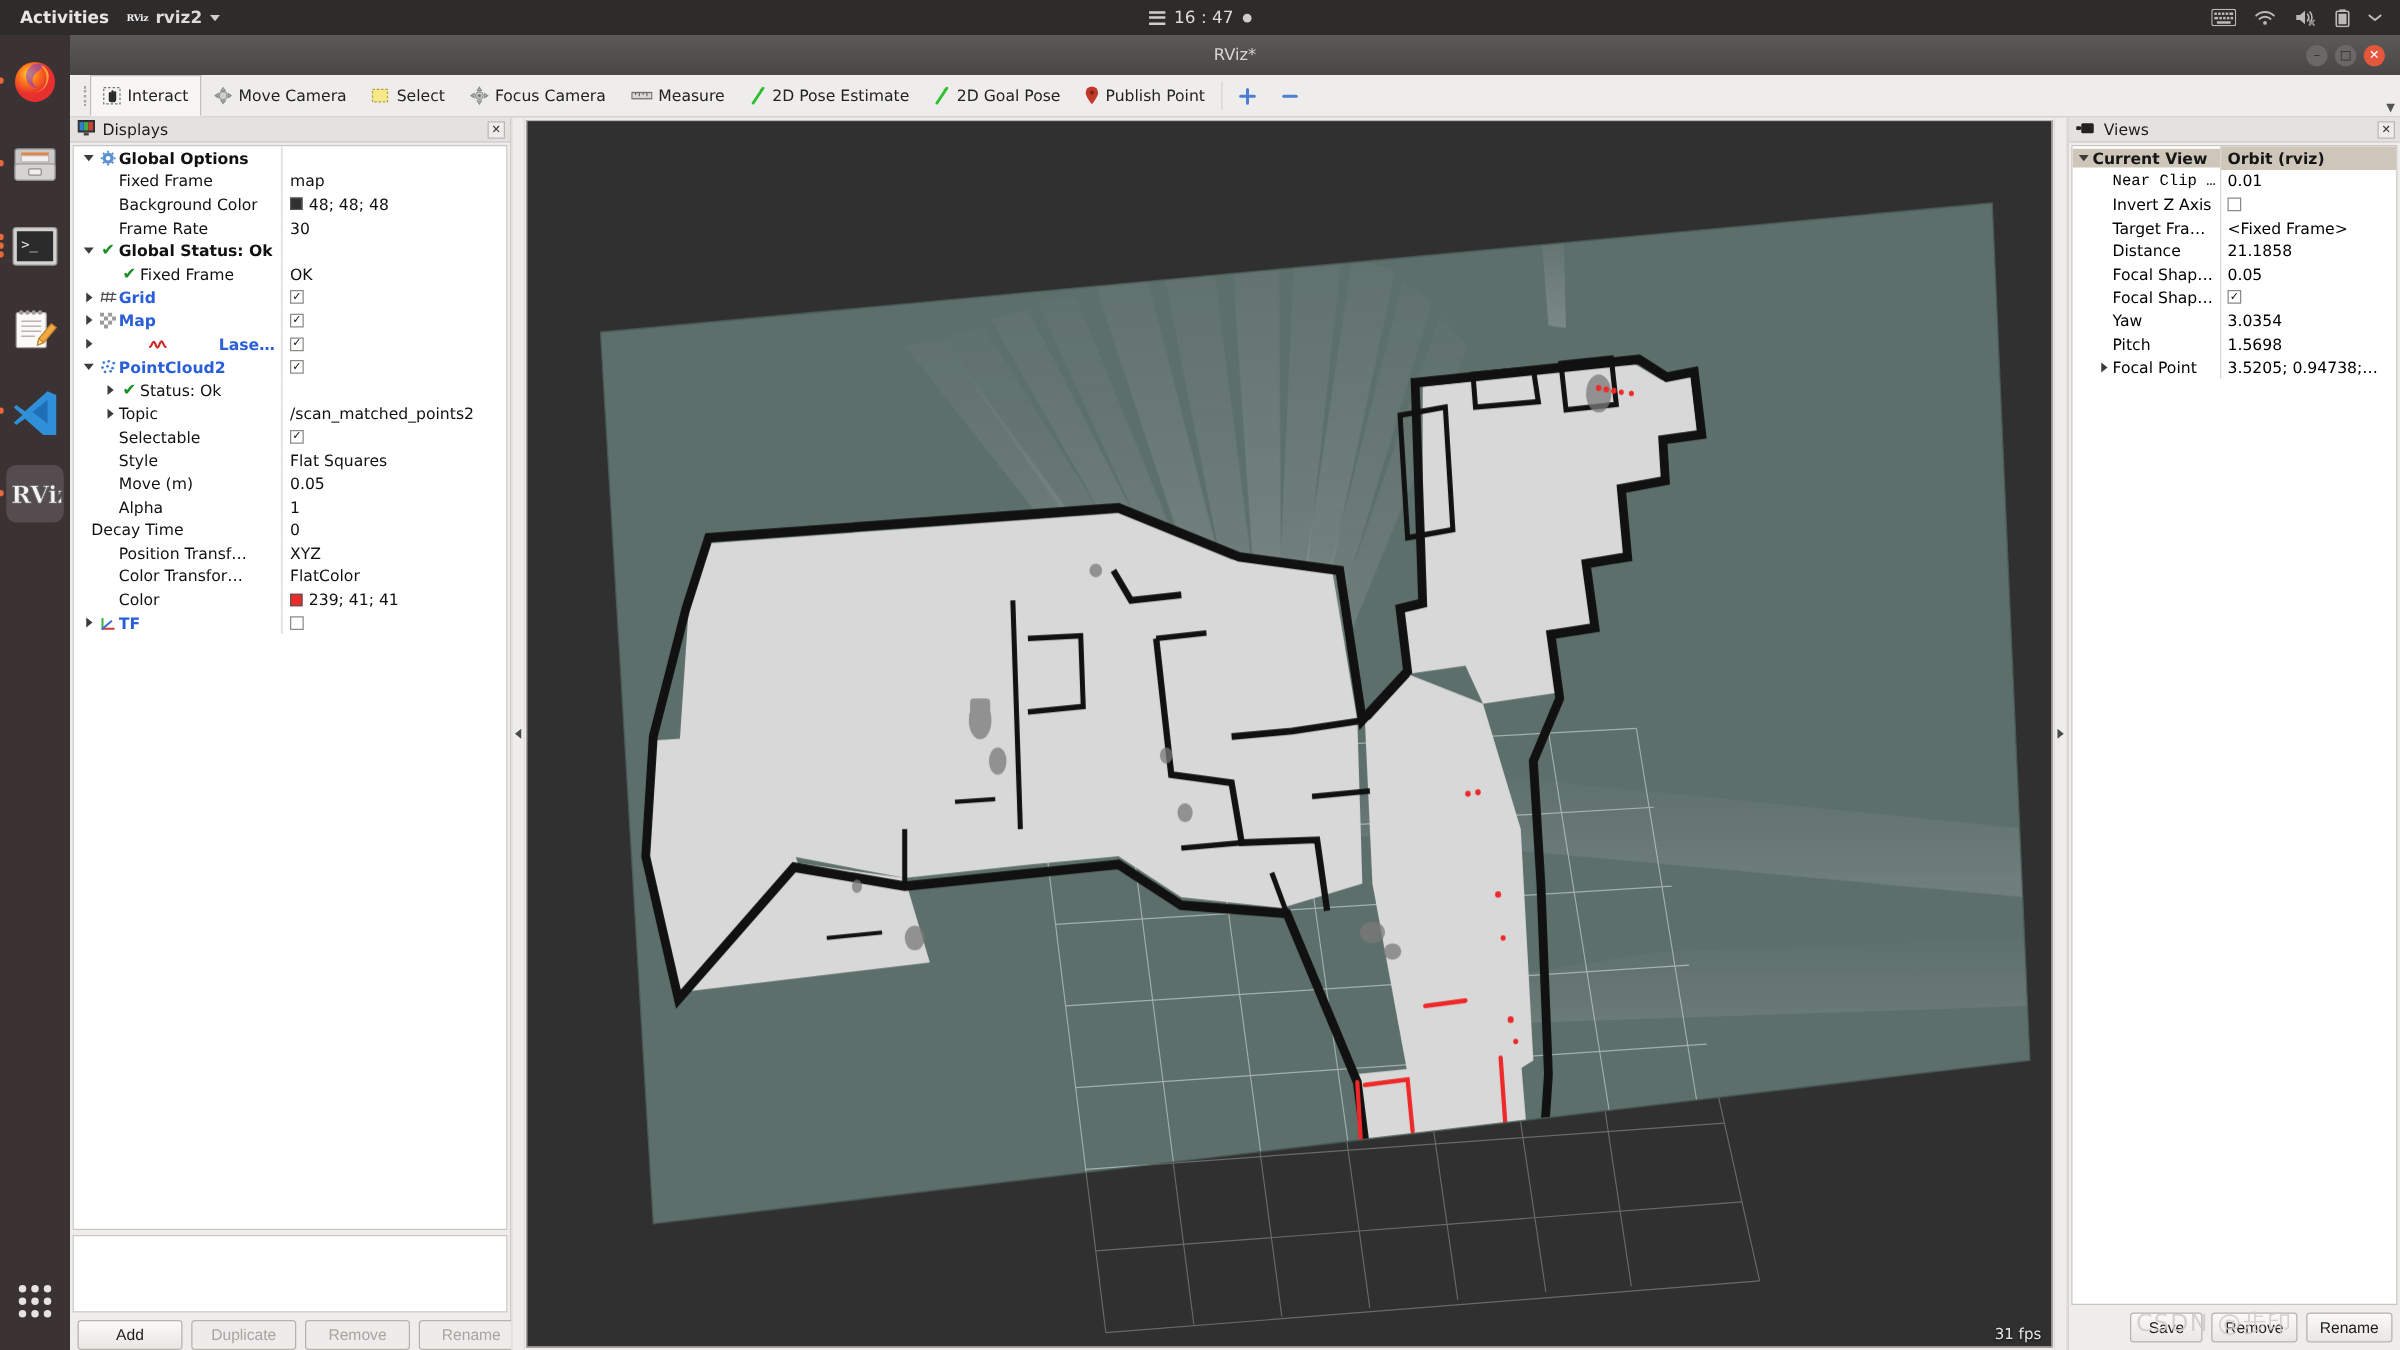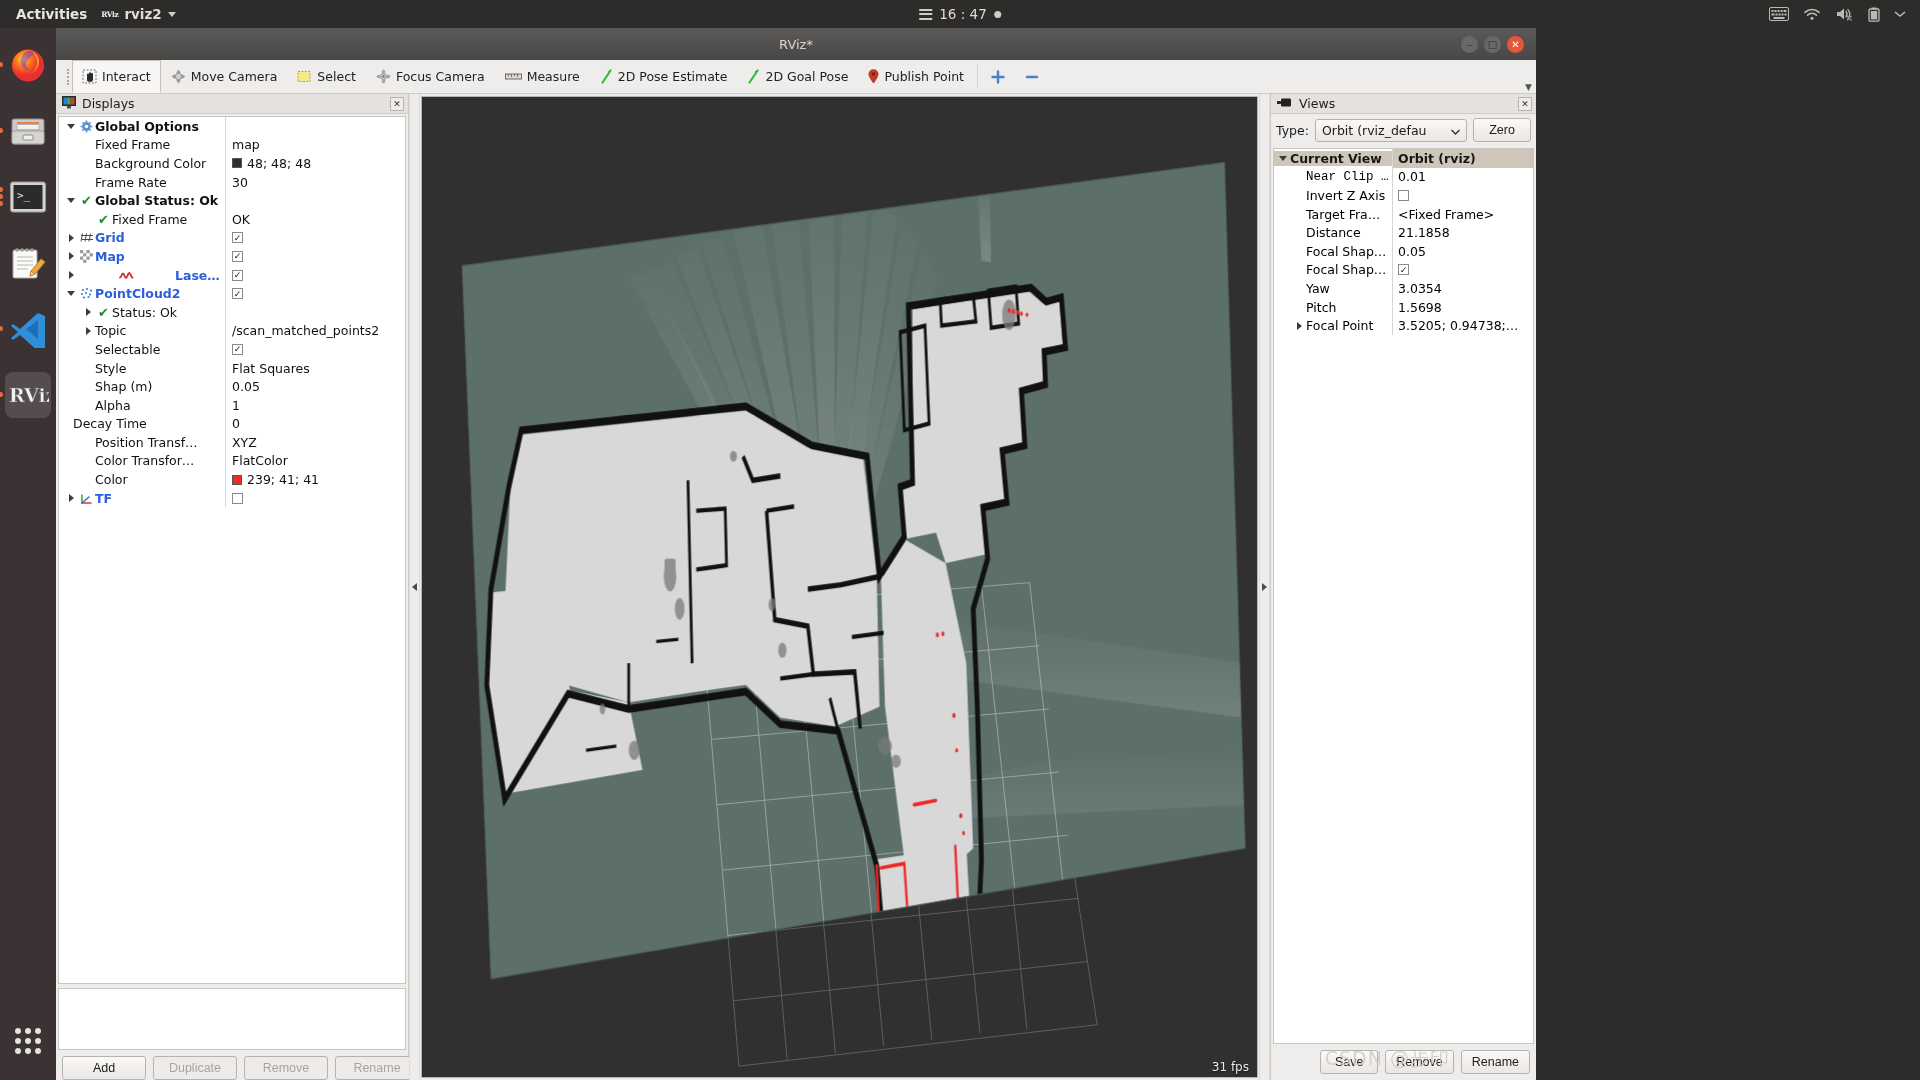--- a/index.html
+++ b/index.html
@@ -53,21 +53,21 @@
   .dock-item.active{ background:rgba(255,255,255,.13); }
   .dock-dot{ position:absolute; left:-7px; width:5px;height:5px;border-radius:50%;background:#e8683c; }
   .dock-dot.d1{ top:20px } .dock-dot.d2{ top:13px } .dock-dot.d3{ top:27px }
   .dock-spacer{ flex:1 }
   #show-apps{ width:46px;height:46px;margin-bottom:16px;display:flex;align-items:center;justify-content:center;cursor:pointer; }
   #show-apps .grid9{ display:grid; grid-template-columns:repeat(3,6px); gap:4px; }
   #show-apps .grid9 i{ width:6px;height:6px;border-radius:50%;background:#e6e3e0; }
 
   
   #rviz-window{
-    position:absolute; left:56px; top:28px; width:1480px; height:1052px;
+    position:absolute; left:56px; top:28px; width:1864px; height:1052px;
     background:#efedeb; display:flex; flex-direction:column;
   }
   #titlebar{
     height:32px; flex:0 0 32px;
     background:linear-gradient(#5c5a58,#484745);
     color:#d8d5d2; display:flex; align-items:center; justify-content:center;
     position:relative; font-size:13px;
   }
   #titlebar .wbtns{ position:absolute; right:12px; display:flex; gap:6px; }
   .wbtn{ width:17px;height:17px;border-radius:50%; display:flex;align-items:center;justify-content:center;
@@ -669,21 +669,21 @@
                 <span class="tlabel ">Style</span>
               </div>
               <div class="tcell-val">
                 <span>Flat Squares</span>
               </div>
             </div>
             <div class="trow">
               <div class="tcell-name" style="padding-left: 22px;">
                 <span class="arrow "></span>
                 <span class="tico" style="flex-basis: 0px; width: 0px;"></span>
-                <span class="tlabel ">Shap (m)</span>
+                <span class="tlabel ">Move (m)</span>
               </div>
               <div class="tcell-val">
                 <span>0.05</span>
               </div>
             </div>
             <div class="trow">
               <div class="tcell-name" style="padding-left: 22px;">
                 <span class="arrow "></span>
                 <span class="tico" style="flex-basis: 0px; width: 0px;"></span>
                 <span class="tlabel ">Alpha</span>
@@ -935,32 +935,20 @@
         <span>
           <svg width="16" height="11" viewBox="0 0 16 11">
               <rect x="4" y="1.5" width="10" height="8" rx="1.2" fill="#222"></rect>
               <path d="M0 5.5h4" stroke="#222" stroke-width="2.6"></path>
               <circle cx="1.6" cy="5.5" r="1.6" fill="#222"></circle>
             </svg>
         </span>
         <span>Views</span>
         <span class="ptitle-x">✕</span>
       </div>
-      <div id="views-type-row">
-        <span class="lbl">Type:</span>
-        <span class="combo">
-          <span class="ctxt">Orbit (rviz_defau</span>
-          <span>
-            <svg width="9" height="6" viewBox="0 0 9 6">
-                <path d="M0.5 1l4 4 4-4" fill="none" stroke="#333" stroke-width="1.4"></path>
-              </svg>
-          </span>
-        </span>
-        <button class="qbtn small">Zero</button>
-      </div>
       <div id="views-tree-wrap">
         <div id="views-tree-body">
             <div class="vrow header">
               <div class="vcell-name" style="padding-left: 2px;">
                 <span class="arrow expanded"></span>
                 <span>Current View</span>
               </div>
               <div class="vcell-val">Orbit (rviz)</div>
             </div>
             <div class="vrow">

